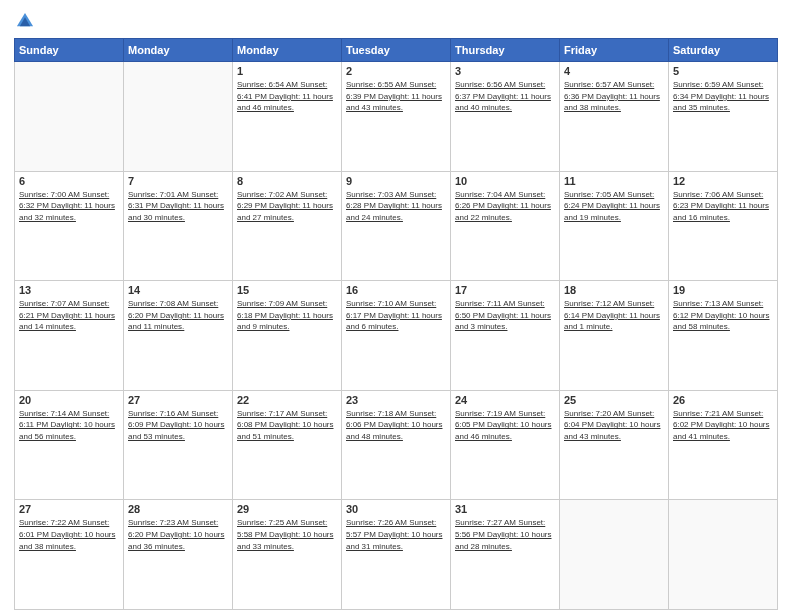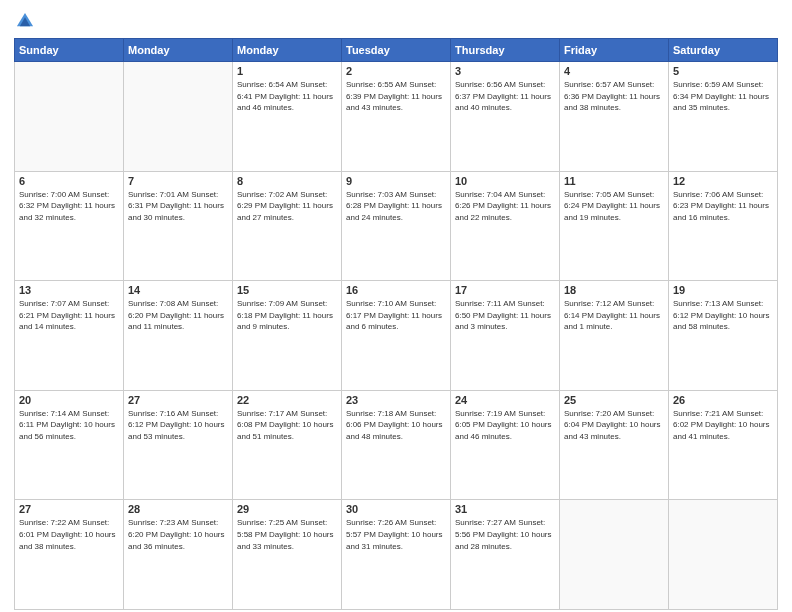--- a/index.html
+++ b/index.html
@@ -89,20 +89,21 @@
     .day-num {
       font-size: 11px;
       font-weight: bold;
       color: #333;
       margin-bottom: 2px;
     }
     .day-detail {
       font-size: 8px;
       line-height: 1.45;
       color: #333;
+      text-decoration: underline;
     }
   </style>
 </head>
 <body>
 
 <div class="page">
   <div class="header">
     <div class="logo">
       <svg class="logo-icon" viewBox="0 0 30 30">
         <polygon points="15,4 26,22 4,22" fill="#4a90d9"></polygon>
@@ -257,21 +258,21 @@
         <tr>
           <td>
             <div class="day-num">20</div>
             <div class="day-detail">Sunrise: 7:14 AM
 Sunset: 6:11 PM
 Daylight: 10 hours and 56 minutes.</div>
           </td>
           <td>
             <div class="day-num">27</div>
             <div class="day-detail">Sunrise: 7:16 AM
-Sunset: 6:12 PM
+Sunset: 6:09 PM
 Daylight: 10 hours and 53 minutes.</div>
           </td>
           <td>
             <div class="day-num">22</div>
             <div class="day-detail">Sunrise: 7:17 AM
 Sunset: 6:08 PM
 Daylight: 10 hours and 51 minutes.</div>
           </td>
           <td>
             <div class="day-num">23</div>

